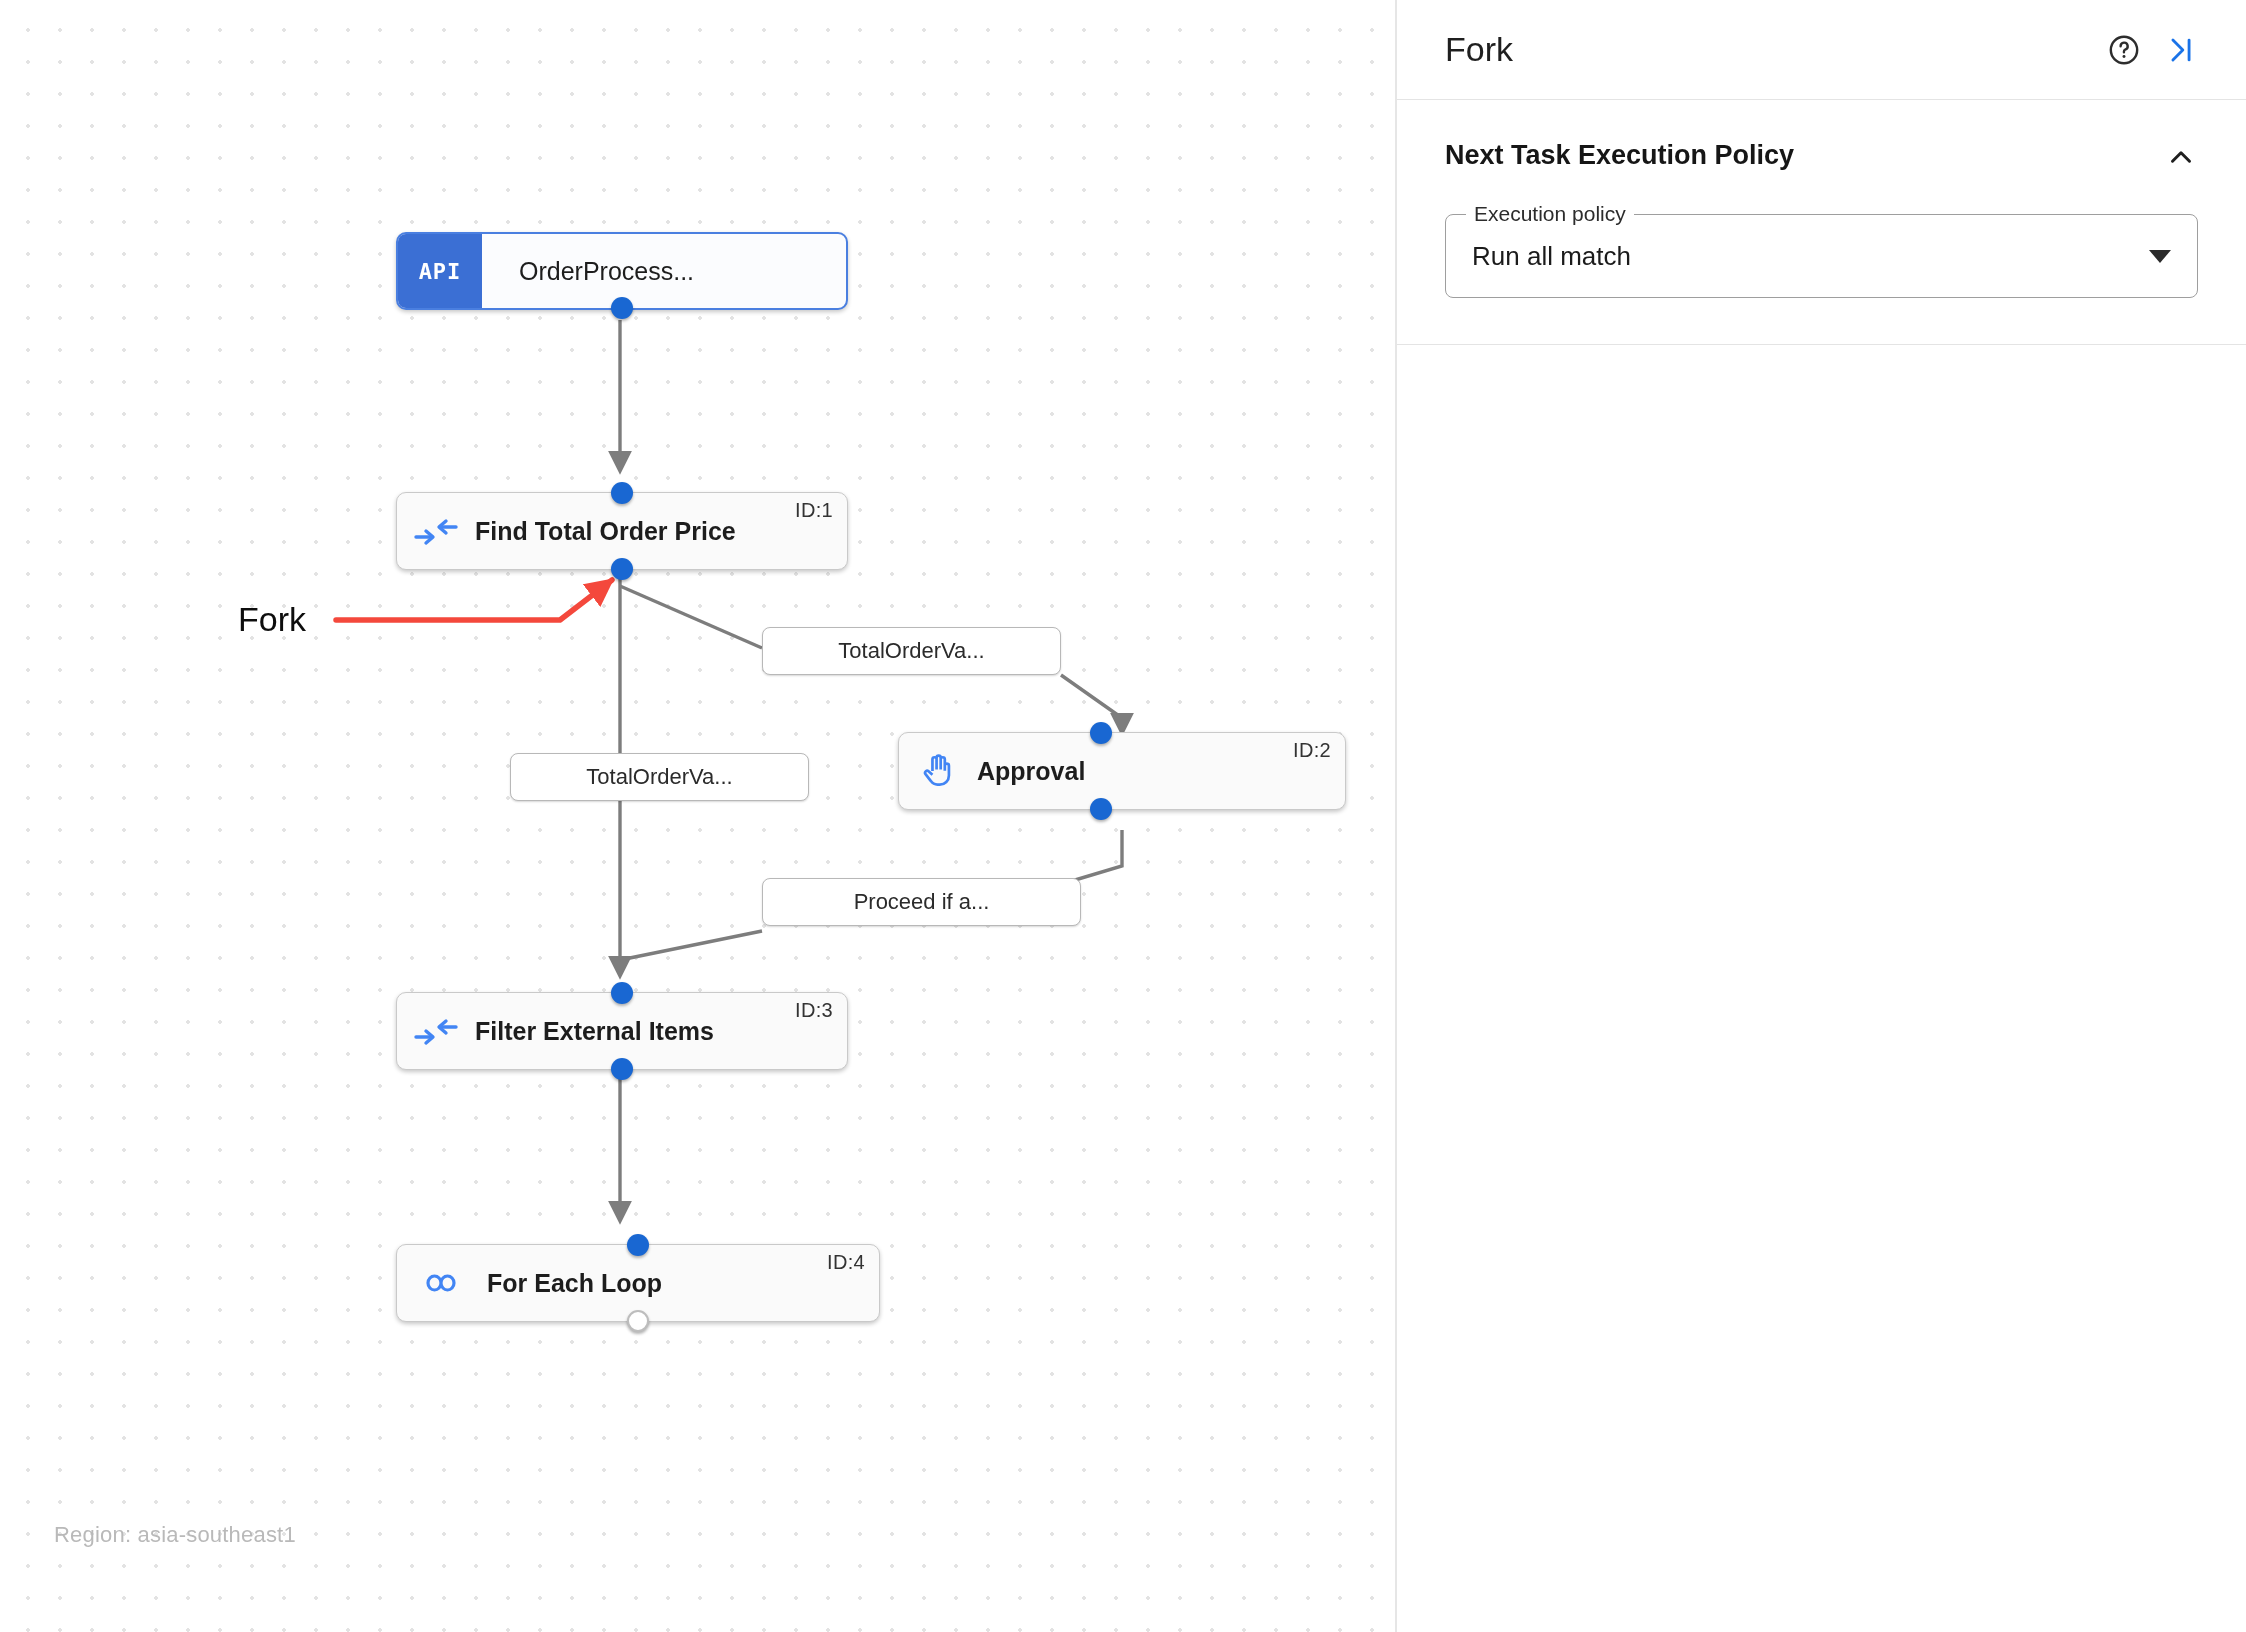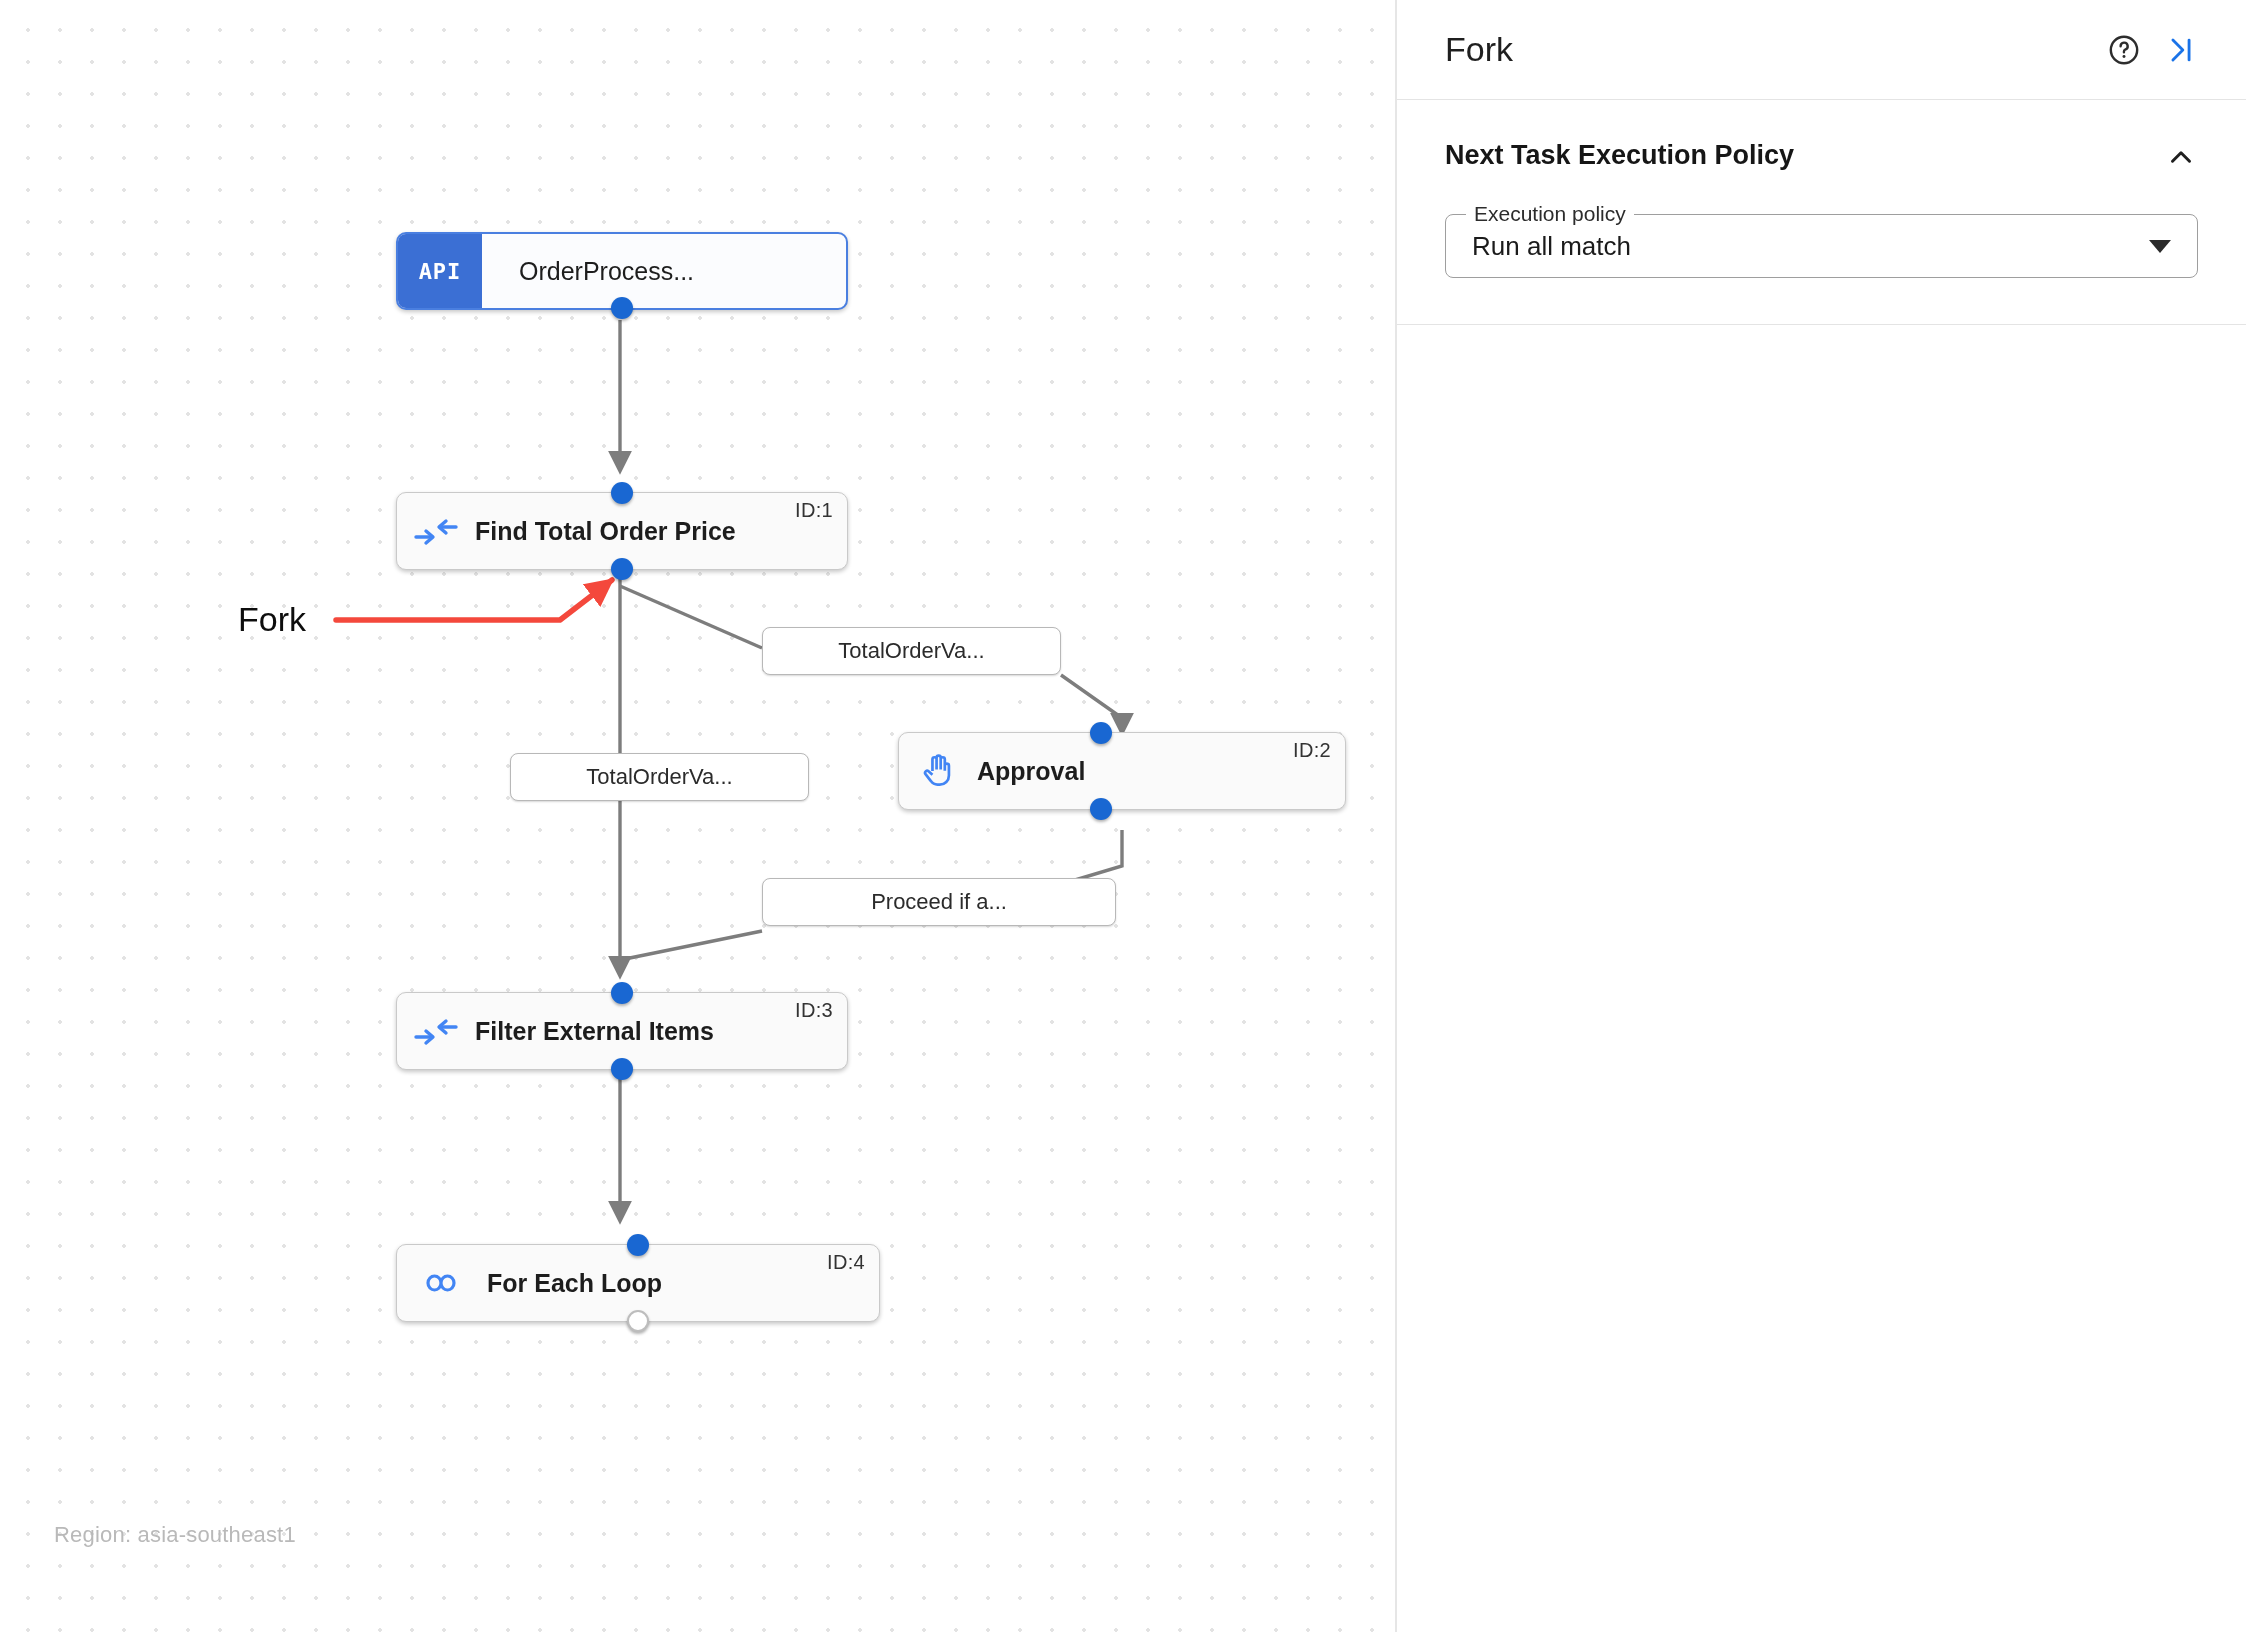--- a/index.html
+++ b/index.html
@@ -195,21 +195,21 @@
   .section-title {
     font-size: 27px;
     font-weight: 700;
     color: #161616;
     flex: 1;
   }
 
   
   .mdc-field {
     position: relative;
-    height: 64px;
+    height: 84px;
     border: 1px solid #9e9e9e;
     border-radius: 8px;
     display: flex;
     align-items: center;
     padding: 0 26px;
     cursor: pointer;
   }
   .mdc-legend {
     position: absolute;
     top: -13px;
@@ -329,21 +329,21 @@
       <div class="node-label">For Each Loop</div>
       <div class="node-id">ID:4</div>
       <div class="port top"></div>
       <div class="port bottom hollow"></div>
     </div>
 
     <div class="edge-label" style="left:762px; top:627px; width:299px;">TotalOrderVa...</div>
 
     <div class="edge-label" style="left:510px; top:753px; width:299px;">TotalOrderVa...</div>
 
-    <div class="edge-label" style="left:762px; top:878px; width:354px;">Proceed if a...</div>
+    <div class="edge-label" style="left:762px; top:878px; width:319px;">Proceed if a...</div>
 
     <div class="region-text">Region: asia-southeast1</div>
   </div>
 
   <div id="panel">
 
     <div class="panel-header">
       <div class="panel-title">Fork</div>
 
       <div class="hdr-icon">

